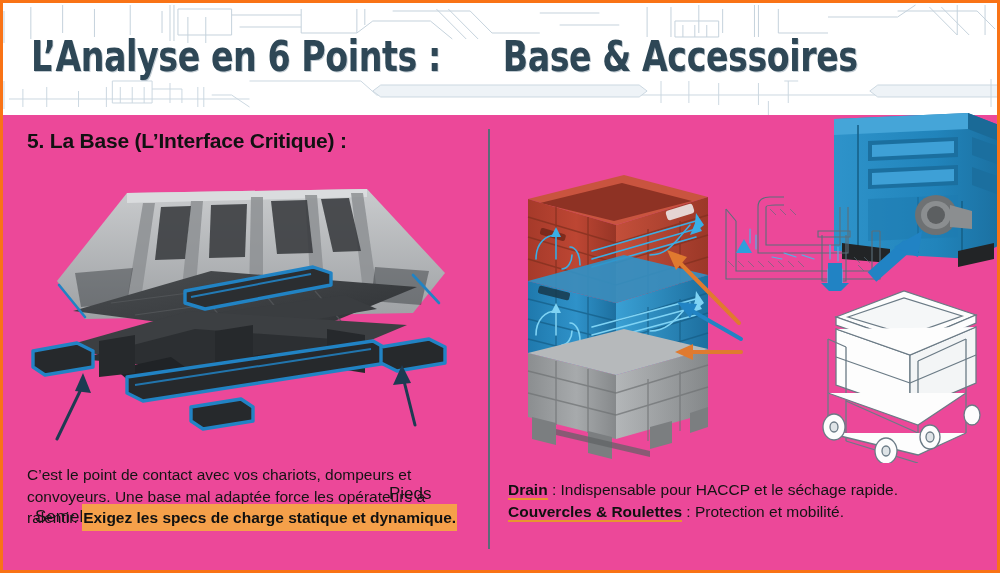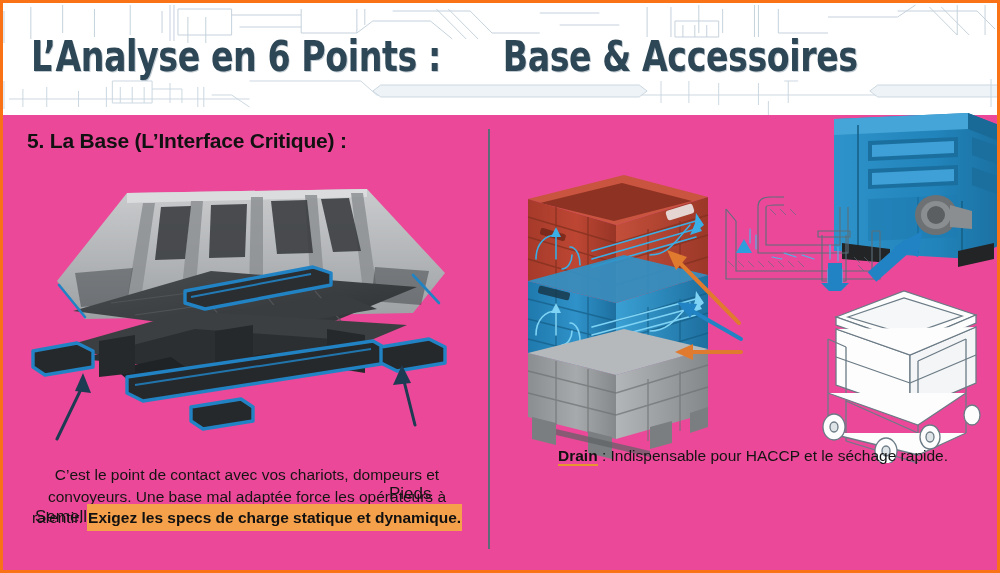--- a/index.html
+++ b/index.html
@@ -12,21 +12,21 @@
   .header-art{position:absolute;left:0;top:0;width:100%;height:112px;}
   .title-wrap{position:absolute;left:0;top:18px;width:100%;height:70px;
               display:flex;align-items:center;padding-left:28px;box-sizing:border-box;}
   .title{font-family:"DejaVu Sans Condensed","Liberation Sans Narrow","Liberation Sans",sans-serif;
          font-weight:bold;font-size:43px;line-height:1;color:#2e4756;letter-spacing:-0.5px;
          transform:scaleX(0.86);transform-origin:left center;white-space:nowrap;
          text-shadow:1px 1px 0 rgba(120,140,155,.45);}
   .title .gap{display:inline-block;width:46px;}
 
   
-  .body{position:absolute;left:0;top:112px;width:100%;height:455px;text-align:center;}
+  .body{position:absolute;left:0;top:112px;width:100%;height:455px;}
   .divider{position:absolute;left:485px;top:14px;width:2px;height:420px;background:#5b6b78;}
 
   .col{position:absolute;top:0;box-sizing:border-box;}
   .col-left{left:0;width:485px;height:455px;}
   .col-right{left:487px;width:513px;height:455px;}
 
   .sec-title{font-family:"Liberation Sans",sans-serif;font-weight:bold;color:#111;
              font-size:21px;letter-spacing:-0.2px;white-space:nowrap;}
   .st-left{position:absolute;left:24px;top:14px;}
   .st-right{position:absolute;left:29px;top:14px;}
@@ -34,21 +34,21 @@
   
   .art{position:absolute;}
   .art-pallet{left:12px;top:48px;width:465px;height:290px;}
   .art-crates{left:10px;top:48px;width:230px;height:300px;}
   .art-drain{left:232px;top:-4px;width:290px;height:180px;}
   .art-cart{left:310px;top:168px;width:200px;height:180px;}
 
   
   .para{position:absolute;font-size:15.5px;line-height:21.5px;color:#141414;}
   .p-left{left:24px;top:349px;width:440px;}
-  .p-right{left:18px;top:330px;width:490px;}
+  .p-right{left:18px;top:364px;width:490px;}
   .hl{background:#f5a04a;font-weight:bold;color:#111;
       box-decoration-break:clone;-webkit-box-decoration-break:clone;
       padding:5px 1px;}
   .term{font-weight:bold;color:#111;}
   .term-u{font-weight:bold;color:#111;
           border-bottom:2px solid #e8952f;padding-bottom:0px;}
   .rline{display:block;}
 
   
   .lbl{position:absolute;font-size:17px;color:#141414;white-space:pre-line;line-height:21px;}
@@ -480,20 +480,23 @@
           <ellipse cx="130" cy="154" rx="10" ry="12"></ellipse>
           <ellipse cx="130" cy="154" rx="4" ry="5" fill="#dfe4e7"></ellipse>
           <ellipse cx="172" cy="132" rx="8" ry="10"></ellipse>
         </g>
       </svg>
 
       <div class="para p-right">
         <span class="rline">
           <span class="term-u">Drain</span><span> : Indispensable pour HACCP et le séchage rapide.</span>
         </span>
+        <span class="rline">
+          <span class="term-u">Couvercles &amp; Roulettes</span><span> : Protection et mobilité.</span>
+        </span>
       </div>
     </div>
   </div>
 
   <svg class="ovl" viewBox="0 0 1000 573">
     <g>
       <path d="M736 320 L673 256" stroke="#e07a2f" stroke-width="4" fill="none" stroke-linecap="round"></path>
       <polygon points="664,247 684,254 673,267" fill="#e07a2f"></polygon>
     </g>
     <g>

